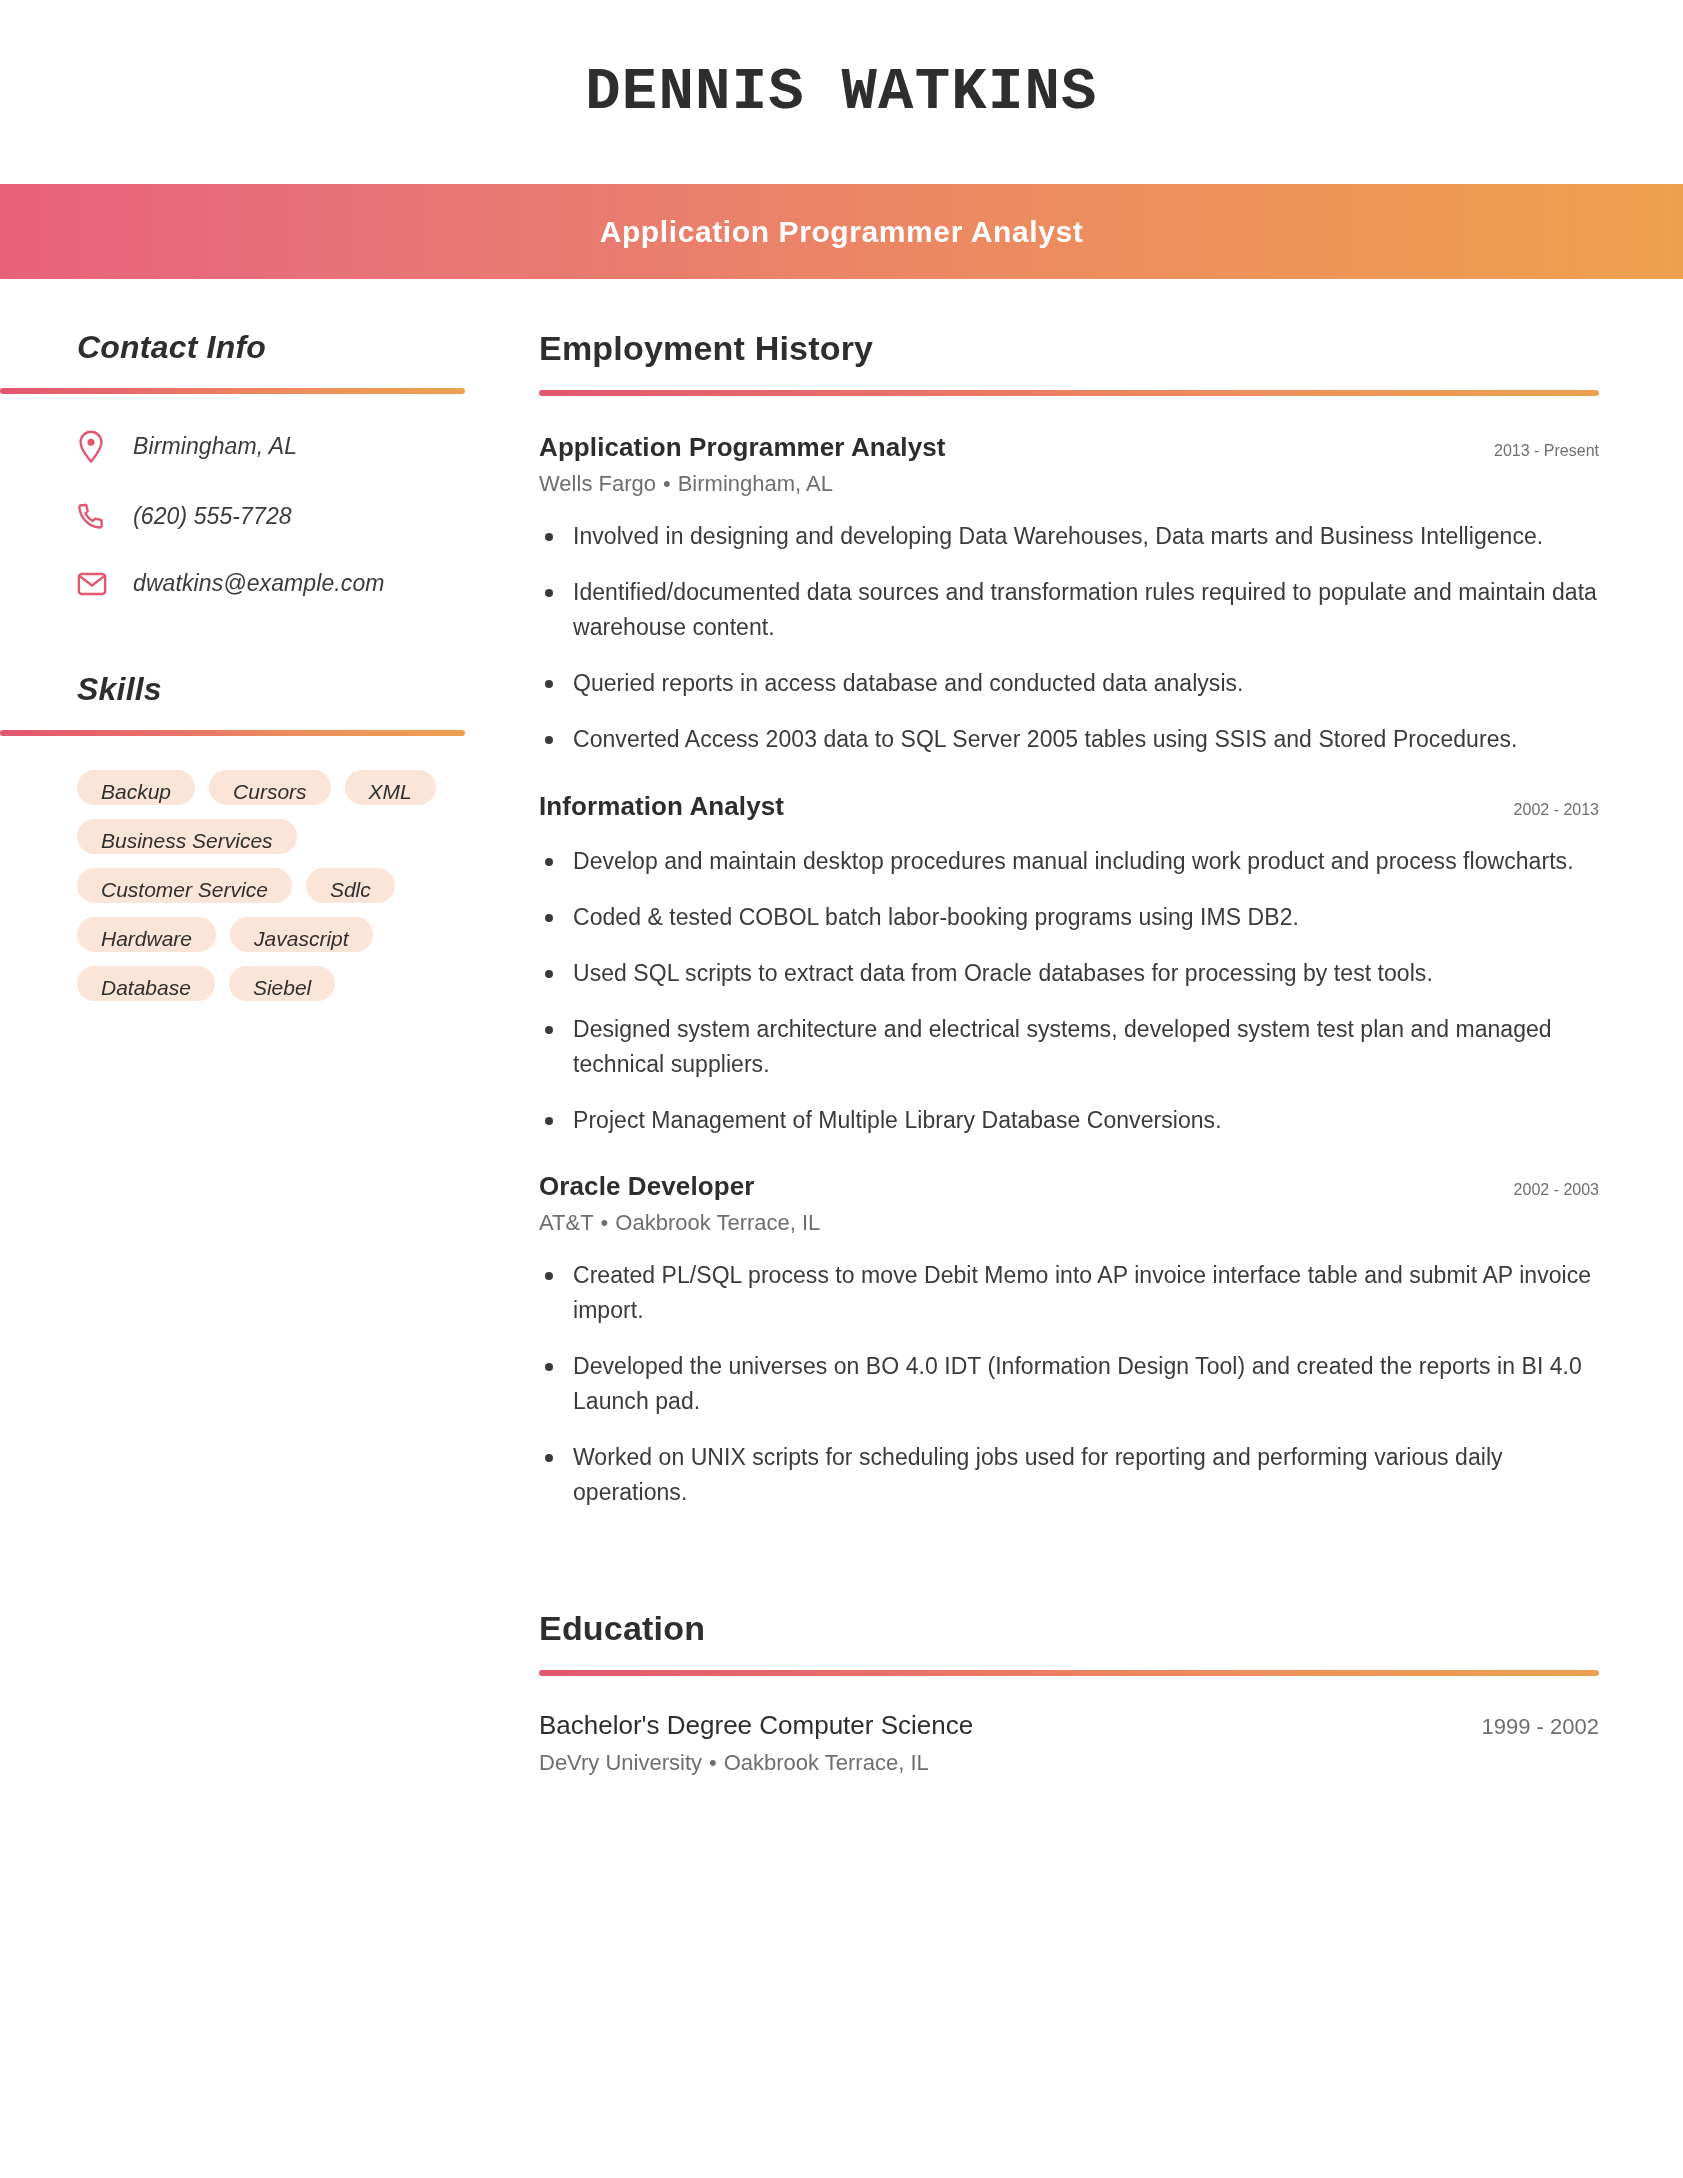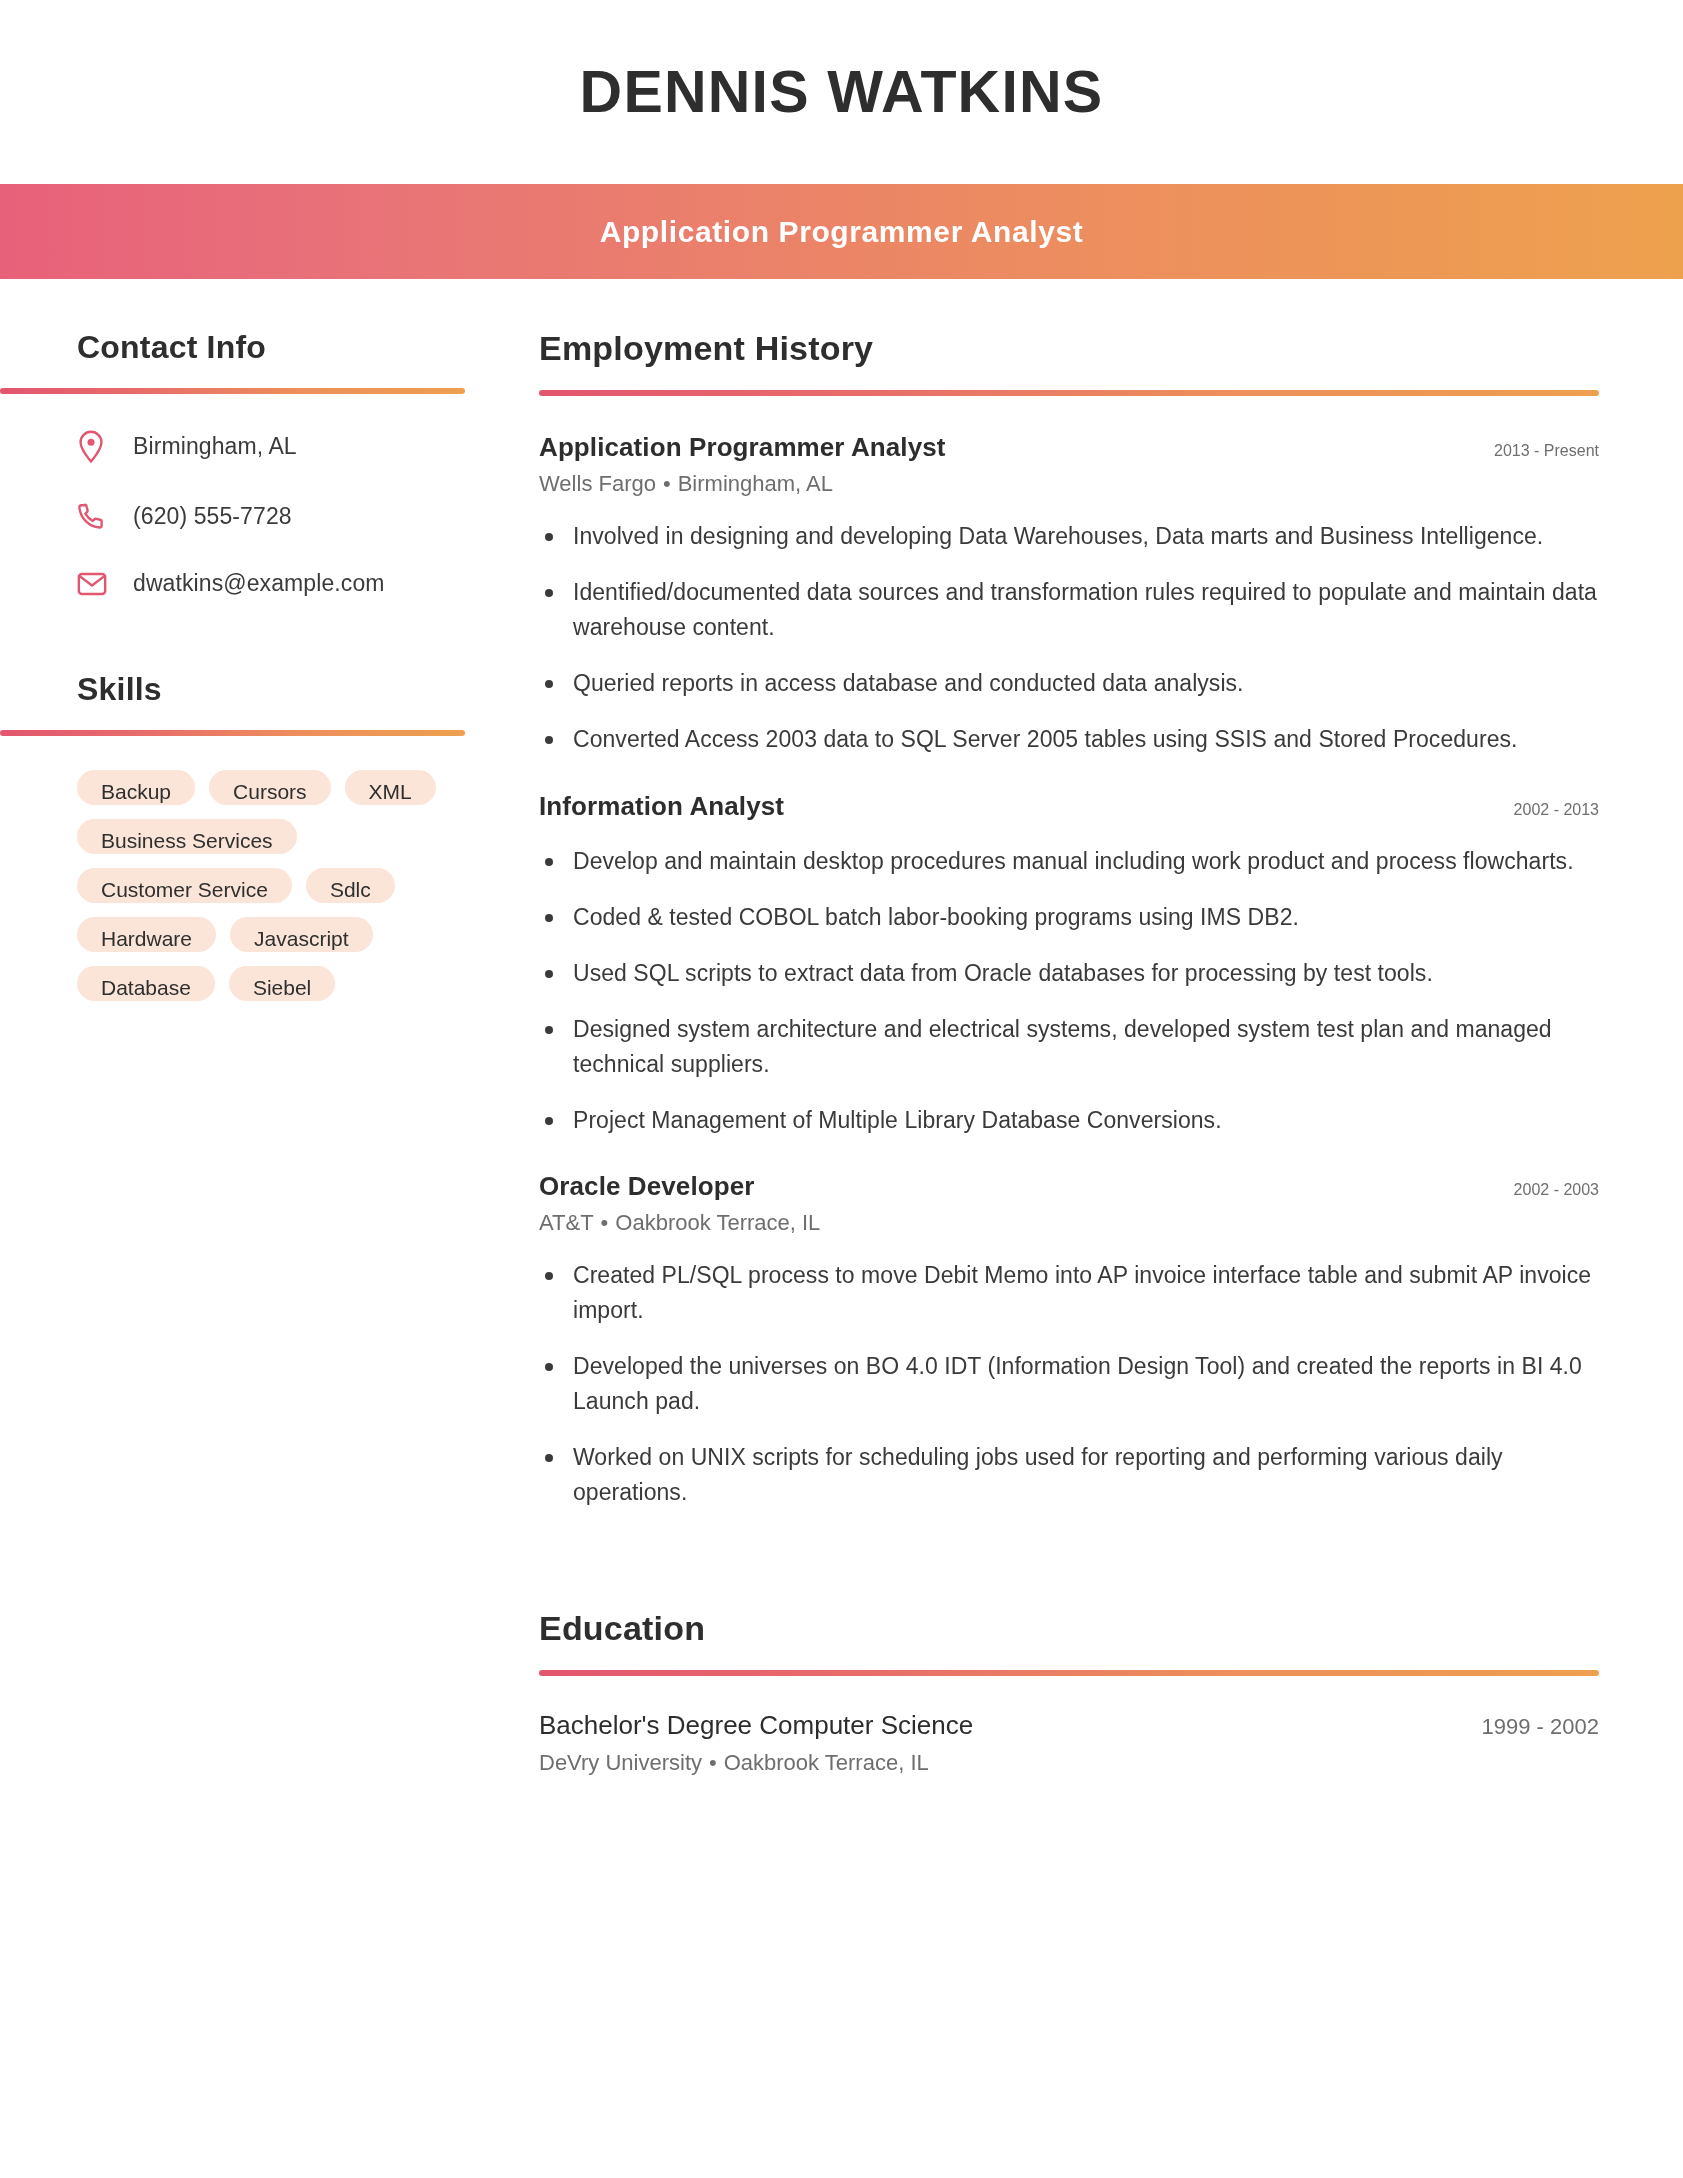--- a/index.html
+++ b/index.html
@@ -25,20 +25,21 @@
     background: #ffffff;
   }
   .header-name {
     font-size: 59px;
     font-weight: 700;
     letter-spacing: 1.2px;
     color: #2e2e2e;
     text-transform: uppercase;
     line-height: 1;
     white-space: nowrap;
+    font-family: Liberation Mono, monospace;
   }
   .header-bar {
     height: 95px;
     background: linear-gradient(90deg, #e8617a 0%, #e8707a 18%, #ec8a62 58%, #eea14d 100%);
     display: flex;
     align-items: center;
     justify-content: center;
   }
   .header-subtitle {
     font-size: 30px;
@@ -52,20 +53,21 @@
   .page-body {
     display: flex;
     align-items: flex-start;
     padding-top: 50px;
   }
   .left-col {
     width: 465px;
     flex: 0 0 465px;
     padding-left: 0;
     box-sizing: border-box;
+    font-style: italic;
   }
   .right-col {
     flex: 1 1 auto;
     padding-left: 74px;
     padding-right: 84px;
     box-sizing: border-box;
   }
 
   
   .sec-title {

